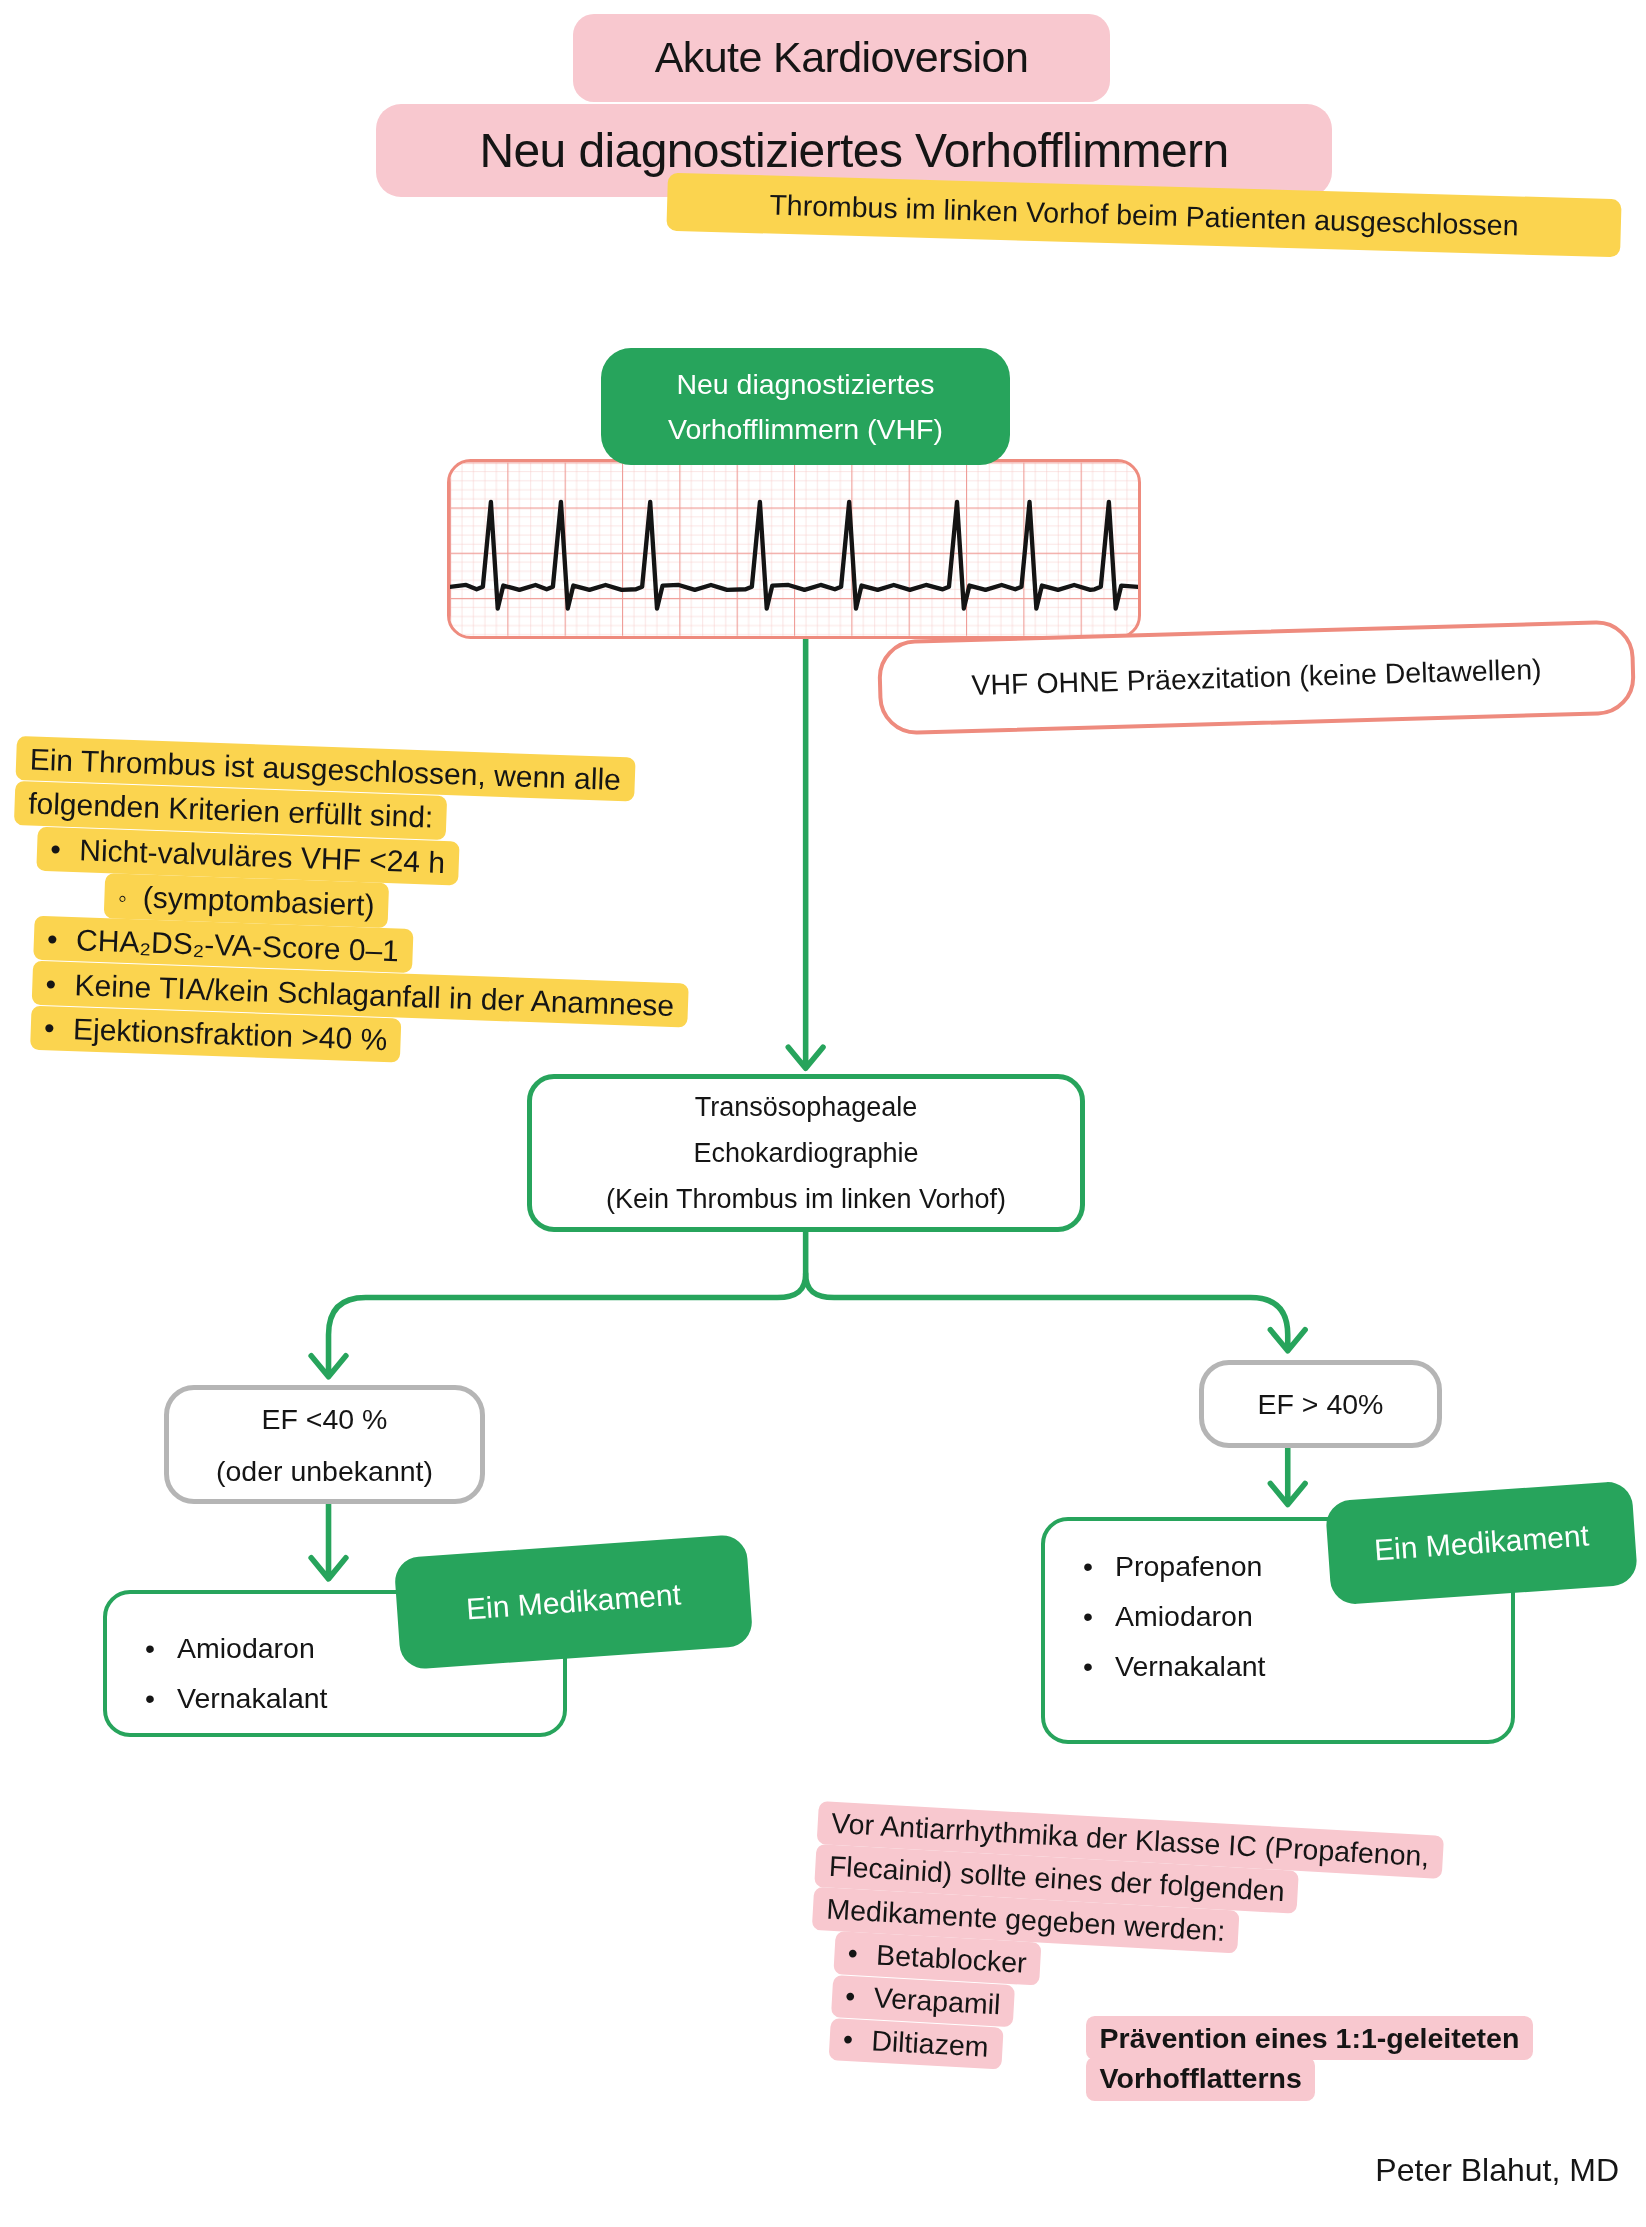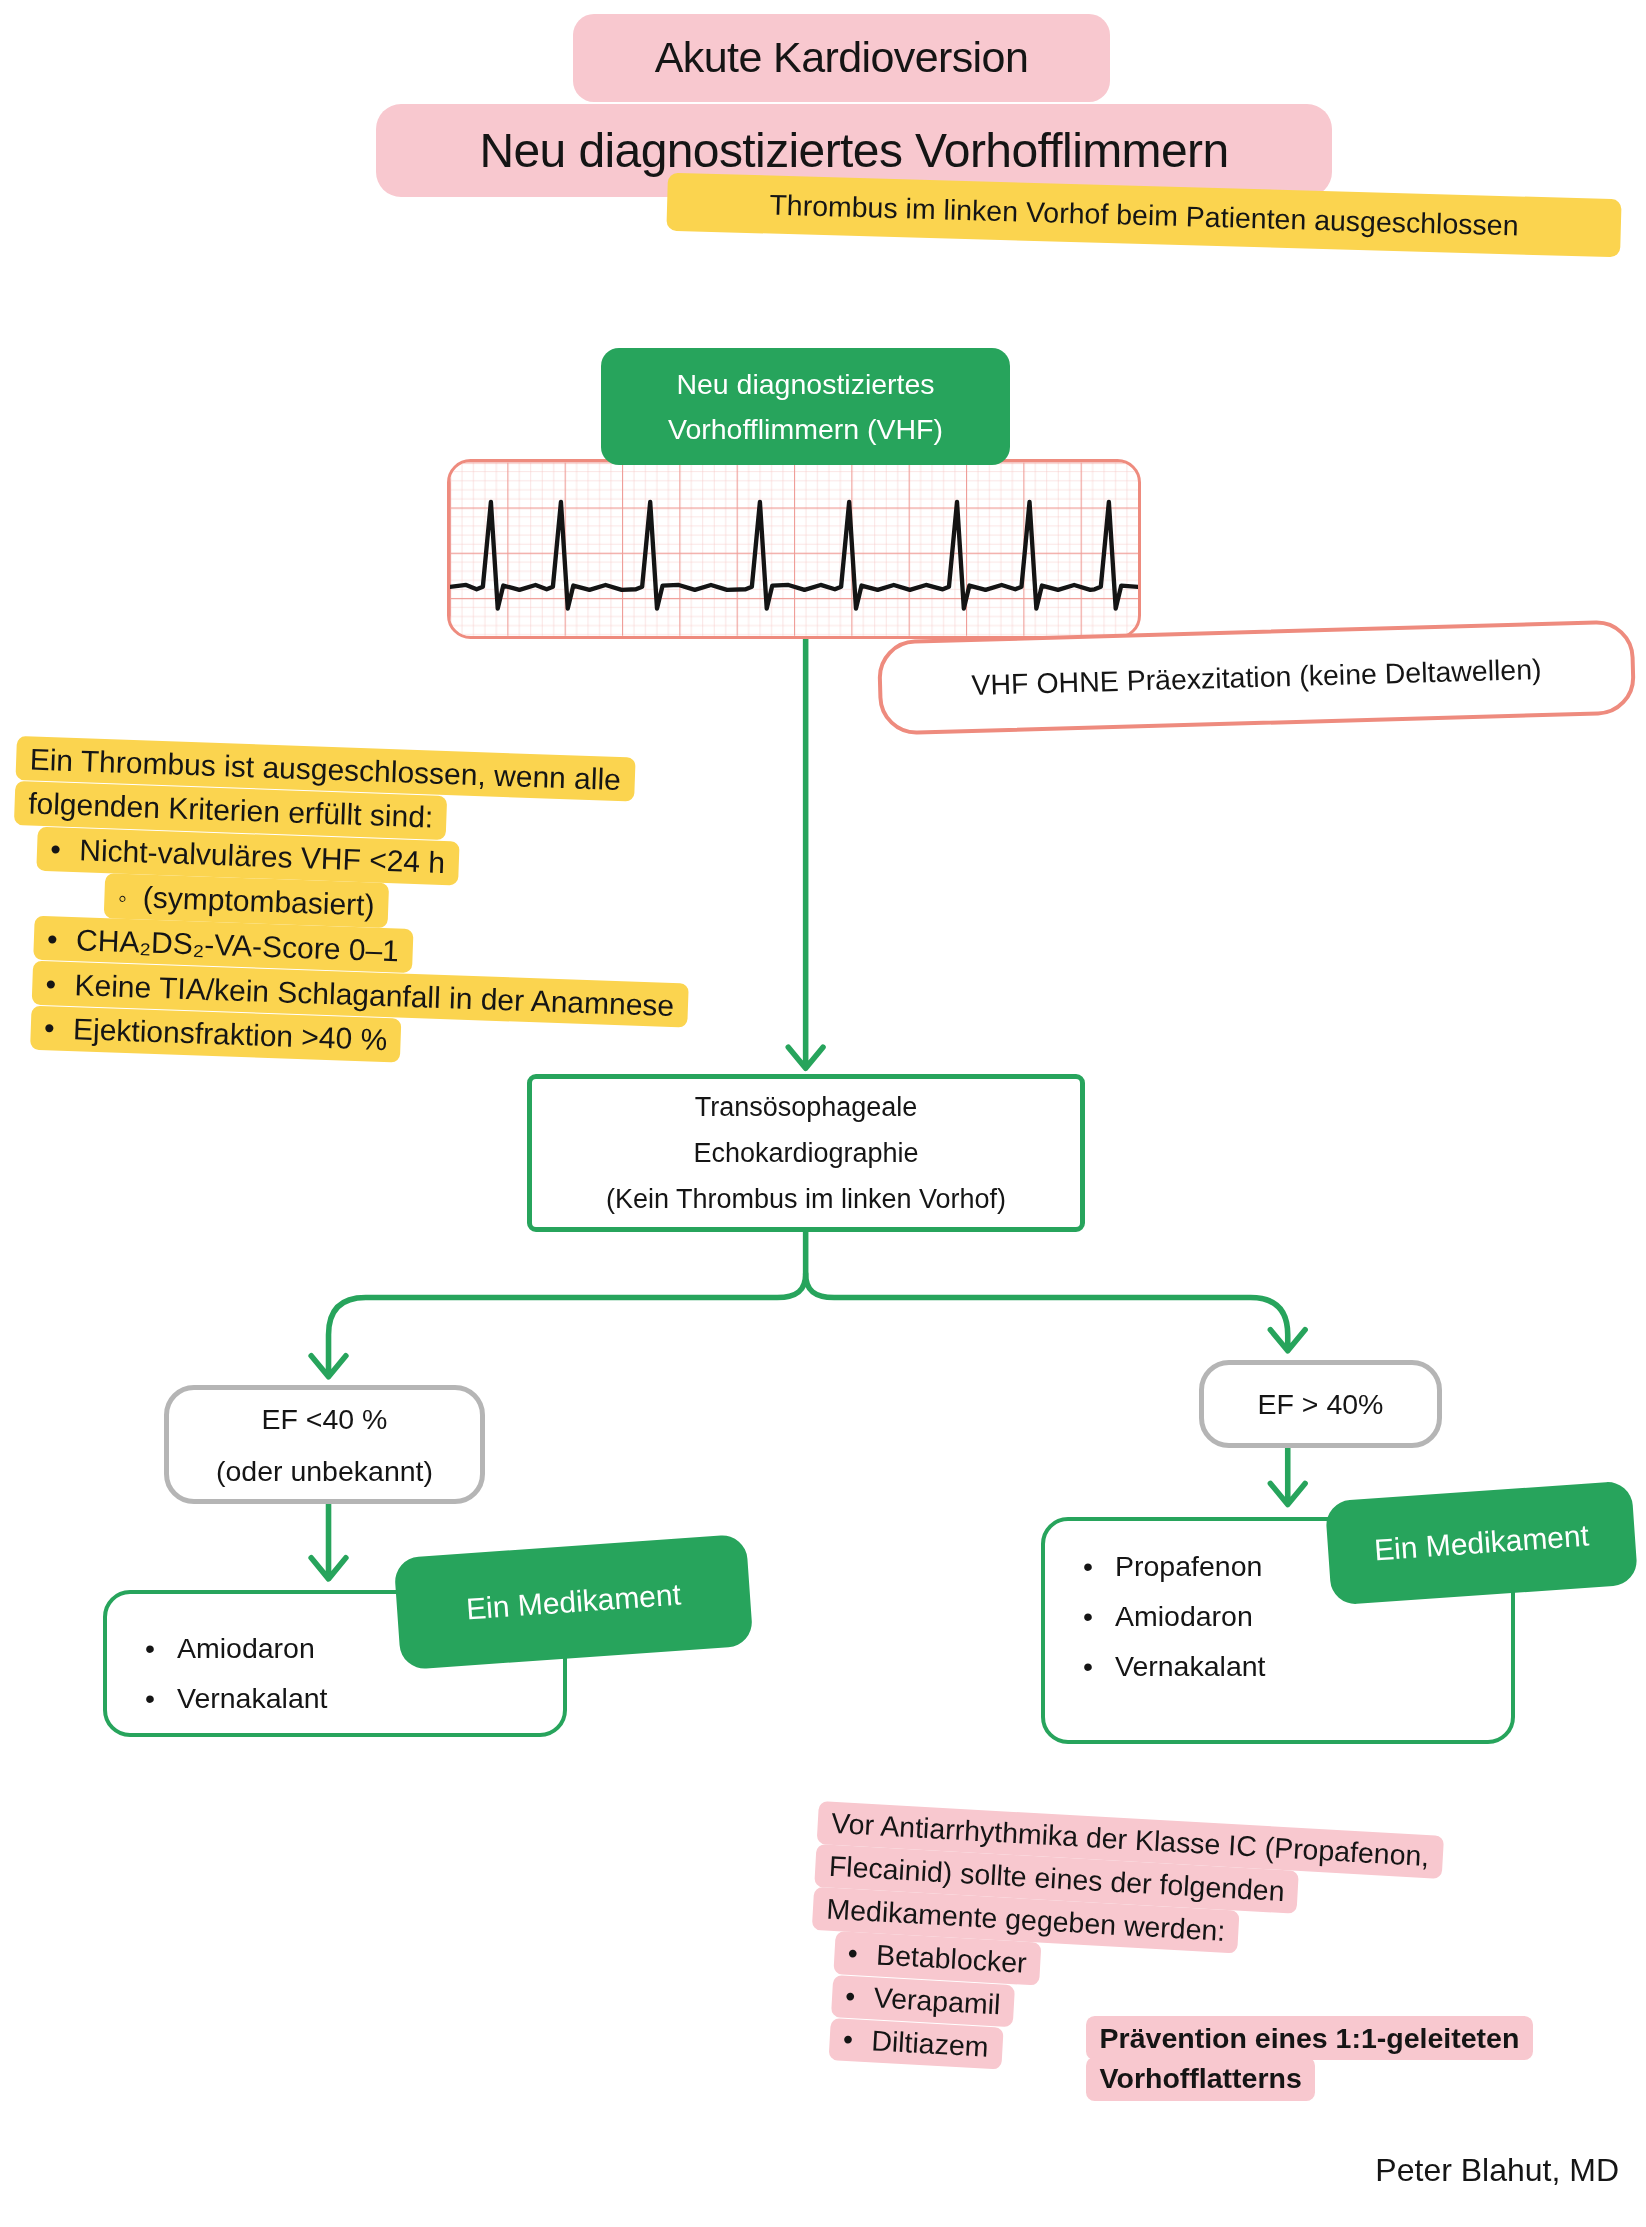--- a/index.html
+++ b/index.html
@@ -14,21 +14,21 @@
   
   #title1 { left:553px; top:13.6px; width:537px; height:88px; background:#F8C8CF;
             border-radius:21px; font-size:43px; letter-spacing:-0.6px; z-index:1;margin-left:20px; }
   #title2 { left:376px; top:104px; width:956px; height:93px; background:#F8C8CF;
             border-radius:25px; font-size:48px; letter-spacing:-0.6px; z-index:1; }
   #banner { left:667px; top:186px; width:954px; height:58px; background:#FBD44F;
             border-radius:10px; font-size:28.5px; transform:rotate(1.6deg); z-index:2; }
 
   
   #startbox { left:601px; top:348px; width:409px; height:117px; background:#27A45C;
-              border-radius:18px; color:#ffffff; font-size:28.5px; line-height:45px; z-index:3; }
+              border-radius:30px; color:#ffffff; font-size:28.5px; line-height:45px; z-index:3; }
 
   
   #ecgwrap { left:447px; top:459px; width:688px; height:174px; border:3.7px solid #EE8B7E;
              border-radius:23.6px; overflow:hidden; background:#fff; z-index:1; }
   #caption { left:878px; top:630px; width:749px; height:87px; background:#fff;
              border:4.3px solid #EE8B7E; border-radius:38px; font-size:28.5px;
              transform:rotate(-1.6deg); z-index:3; }
 
   
   #criteria { left:17.4px; top:736px; transform:rotate(2deg); transform-origin:left top;
@@ -39,21 +39,21 @@
   .hl { display:inline-block; padding:5.6px 13.6px; border-radius:8.7px; margin-bottom:0.6px; }
   .hl-y { background:#FBD44F; }
   .hl-p { background:#F8C8CF; }
   .ind1 { margin-left:23.6px; }
   .ind2 { margin-left:93px; }
   .bullet::before { content:"•"; margin-right:18.6px; }
   .subbullet::before { content:"◦"; margin-right:16px; font-size:25px; }
 
   
   #tee { left:527px; top:1074px; width:548px; height:148px; border:5px solid #27A45C;
-         border-radius:9px; background:#fff; font-size:27px; line-height:46px; z-index:2; }
+         border-radius:27px; background:#fff; font-size:27px; line-height:46px; z-index:2; }
 
   
   #eflow  { left:164px; top:1385px; width:311px; height:109px; border:5px solid #B5B5B5;
             border-radius:30px; background:#fff; font-size:28.5px; line-height:52px; z-index:2; }
   #efhigh { left:1155px; top:1360px; width:233px; height:78px; border:5px solid #B5B5B5;
             border-radius:30px; background:#fff; font-size:28.5px; z-index:2;margin-left:44px; }
 
   
   #medlow  { left:103px; top:1590px; width:456px; height:139px; border:4.3px solid #27A45C;
              border-radius:27px; background:#fff; z-index:2; }

